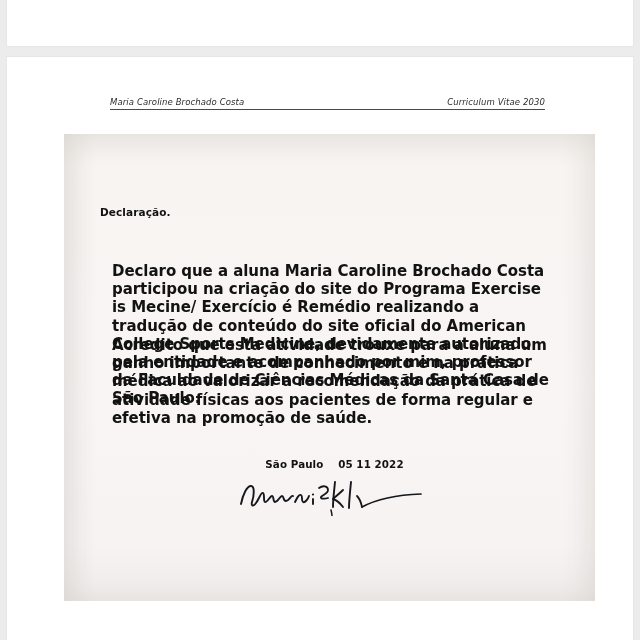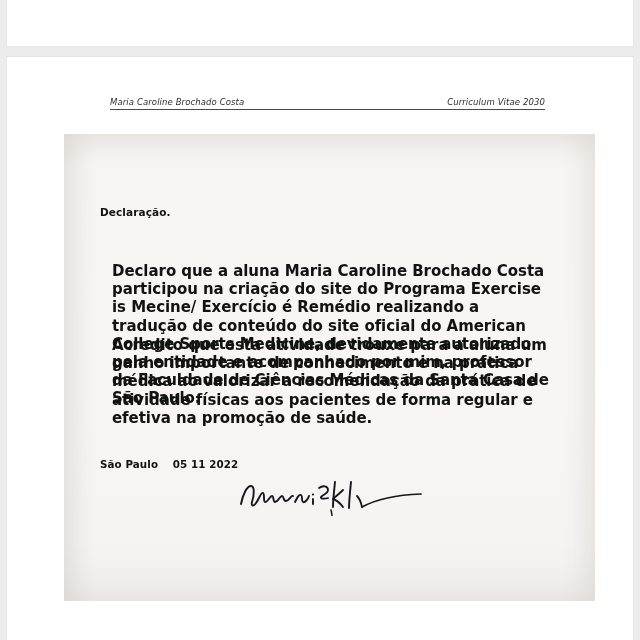--- a/index.html
+++ b/index.html
@@ -121,20 +121,21 @@
   }
   #decl-para-1 { top: 116px; }
   #decl-para-2 { top: 190px; }
 
   
   #signature-block {
     position: absolute;
     top: 320px;
     left: 0;
     right: 0;
+    text-align: center;
   }
   #sign-place-date {
     font-family: "DejaVu Sans", sans-serif;
     font-weight: bold;
     font-size: 10.3px;
     letter-spacing: .1px;
     white-space: pre;
     display: inline-block;
   }
   #signature-mark {

